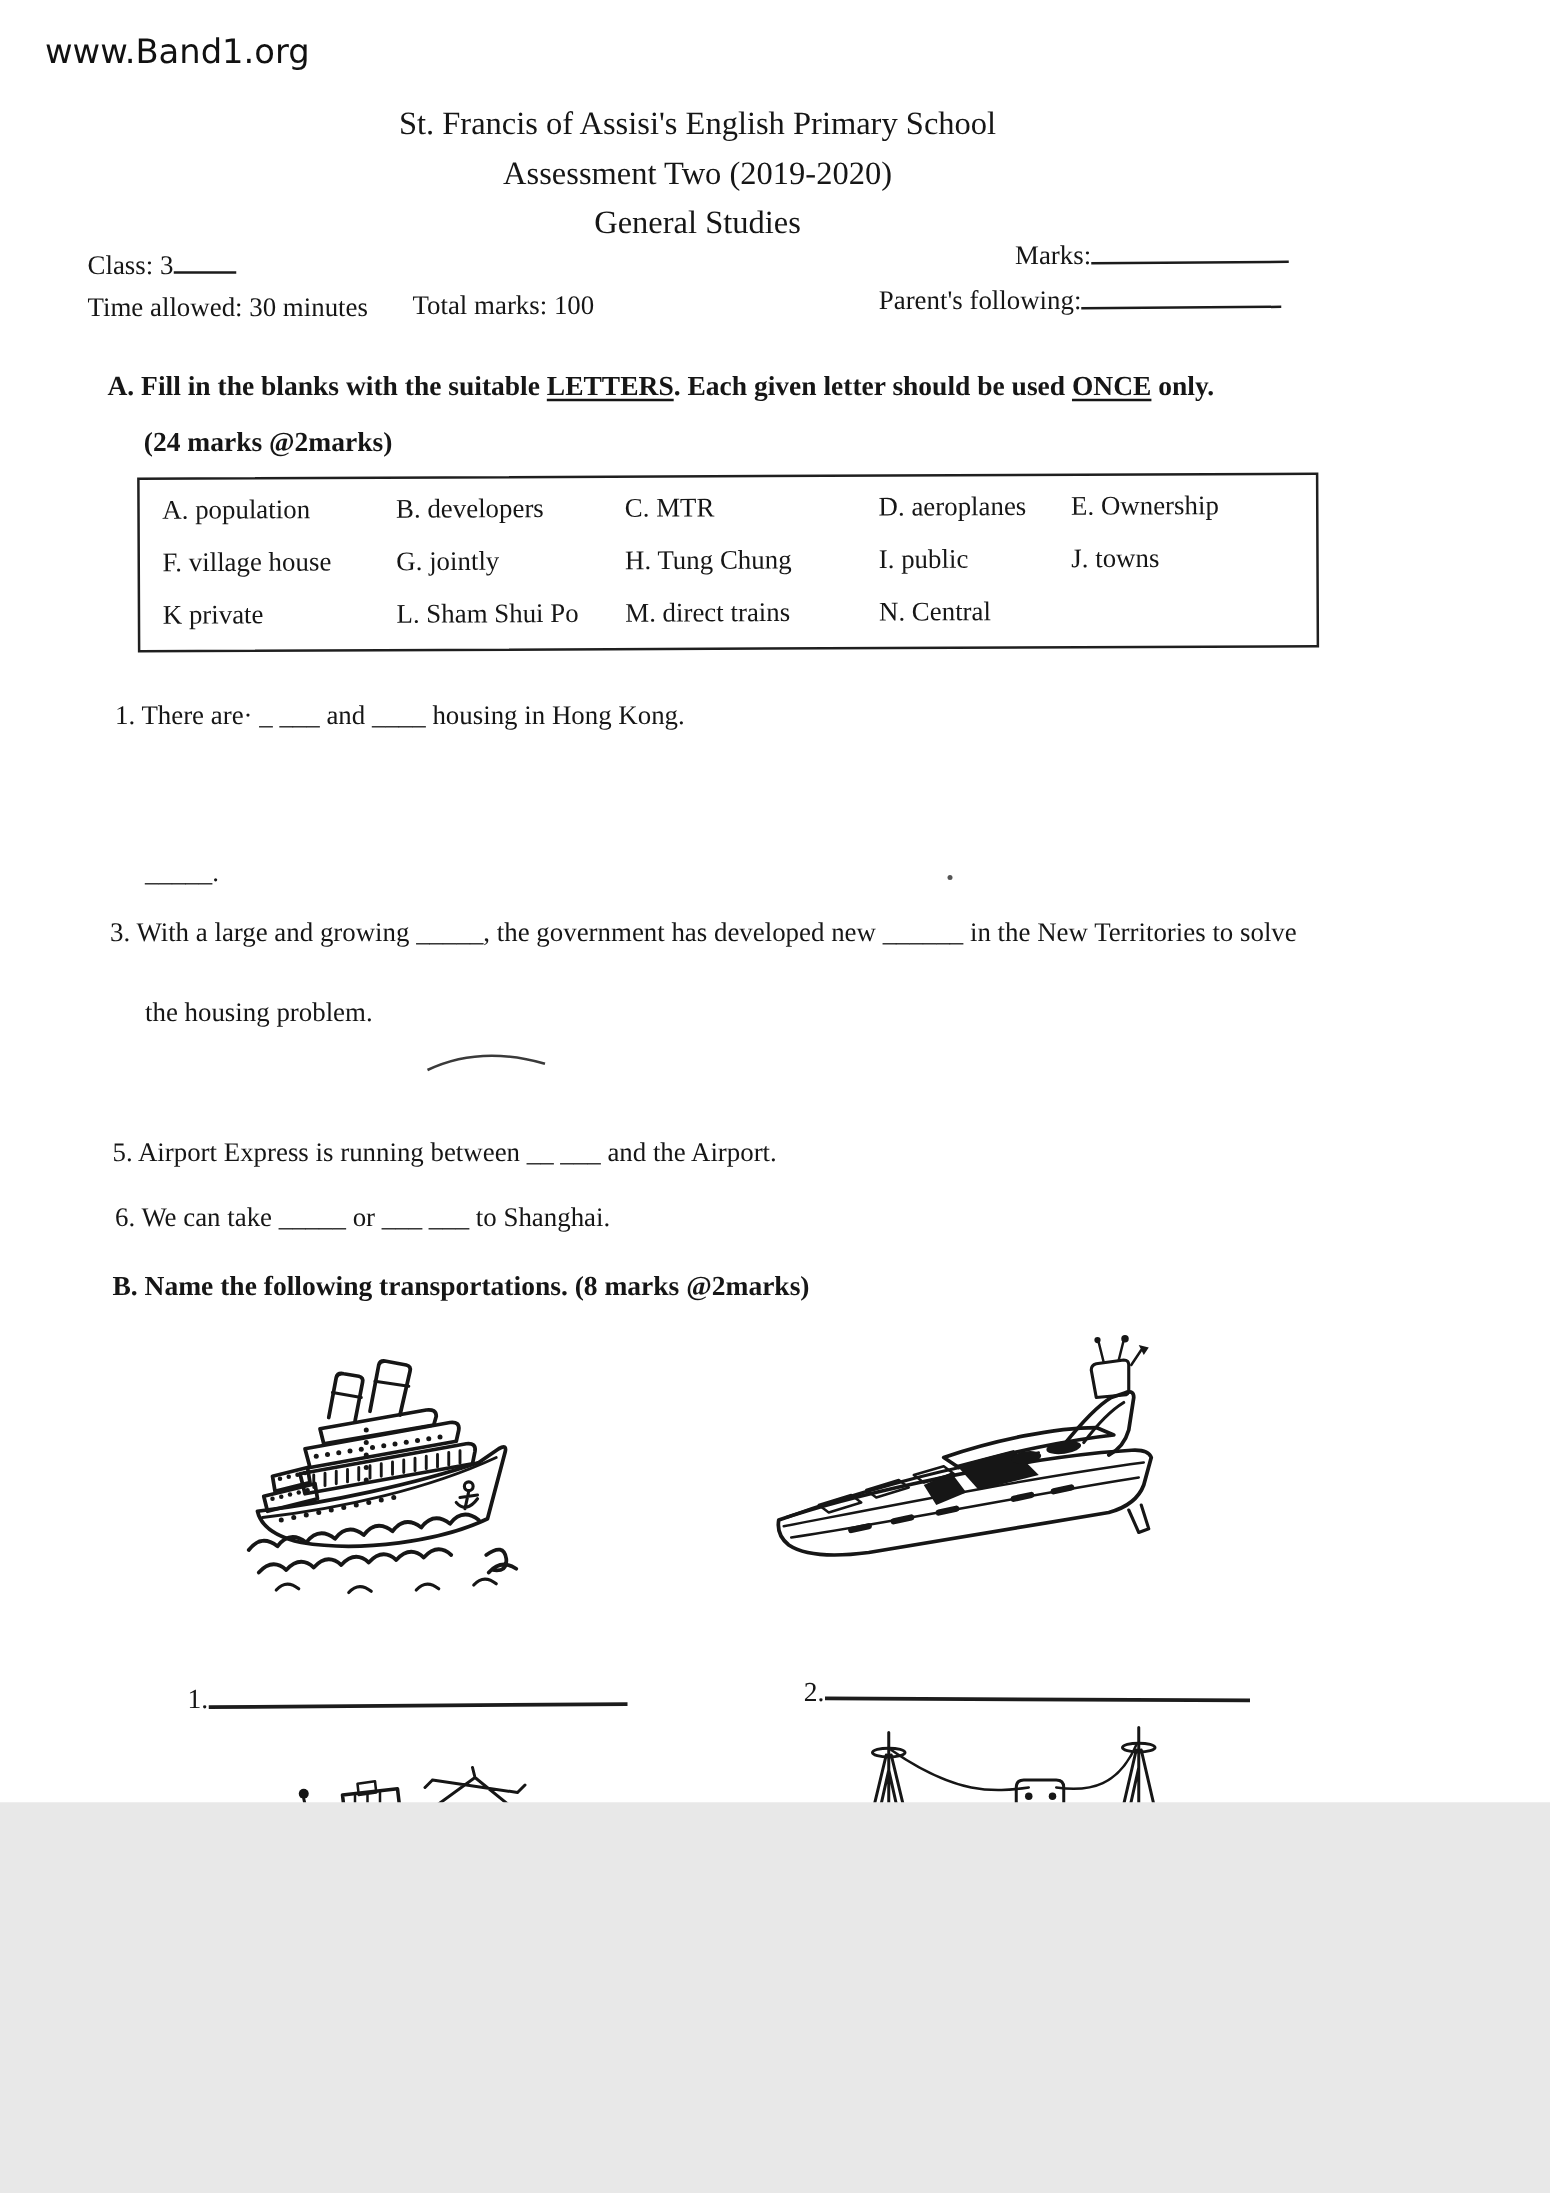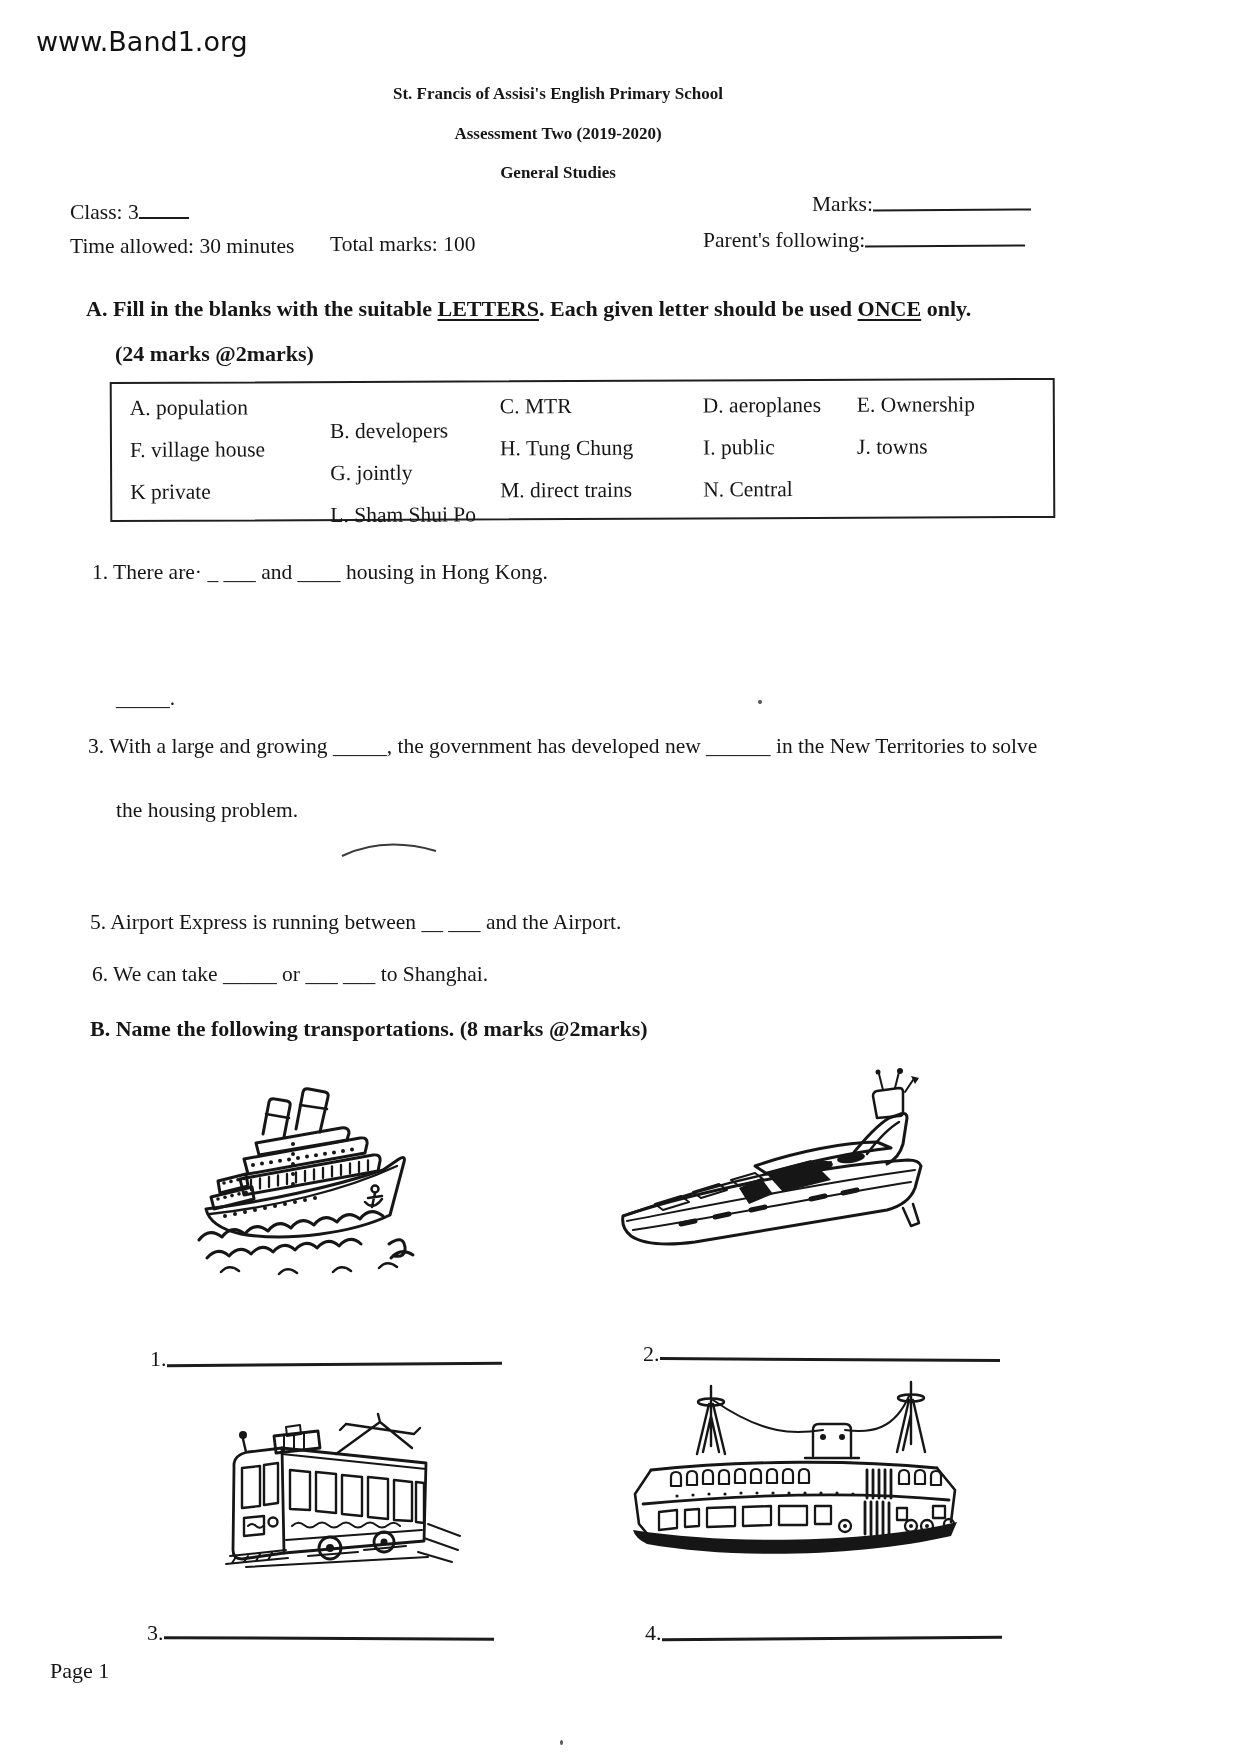--- a/index.html
+++ b/index.html
@@ -1,37 +1,37 @@
 <!DOCTYPE html>
 <html><head>
 <meta charset="utf-8">
 <style>
   * { margin:0; padding:0; box-sizing:border-box; }
   html,body { background:#e8e8e8; }
   #page {
-    position:relative; width:1240px; height:1754px; margin:0 auto;
+    position:relative; width:1240px; height:1442px; margin:0 auto;
     background:#ffffff; overflow:hidden;
     font-family:"Liberation Serif","DejaVu Serif",serif;
     color:#161616;
   }
   .abs { position:absolute; white-space:nowrap; }
   .watermark { font-family:"DejaVu Sans","Liberation Sans",sans-serif; font-size:27px; color:#111; }
-  .title { left:0; width:1104px; text-align:center; font-size:17px; font-weight:700;padding-left:12px; }
+  .title { left:0; width:1104px; text-align:center; font-size:26px; font-weight:400;padding-left:12px; }
   .h-row { font-size:21.5px; }
   .rule { display:inline-block; border-bottom:2.5px solid #1c1c1c; height:4px; vertical-align:baseline; }
   .u { text-decoration:underline; text-underline-offset:3px; }
   .qline { font-size:21.5px; }
   .sechead { font-size:22px; font-weight:700; }
   #wordbank {
     position:absolute; left:110px; top:380px; width:945px; height:140px;
     border:2.5px solid #1f1f1f; transform:rotate(-0.25deg);
   }
   .wb-row { position:absolute; left:0; width:100%; height:30px; }
   .wb-cell { position:absolute; font-size:21.5px; white-space:nowrap; }
-  .c1{left:18px;} .c2{left:218px;margin-top:24px;} .c3{left:388px;} .c4{left:591px;} .c5{left:745px;}
+  .c1{left:18px;} .c2{left:205px;} .c3{left:388px;} .c4{left:591px;} .c5{left:745px;}
   .ansline { font-size:22px; }
   .ansline .rule { border-bottom-width:3px; }
   .tilt1 { transform:rotate(-0.4deg); }
   .tilt2 { transform:rotate(0.3deg); }
   svg.art { position:absolute; }
   svg.art * { vector-effect:non-scaling-stroke; }
   .speck { position:absolute; background:#555; border-radius:50%; }
   .footer { left:50px; width:1040px; text-align:left; font-size:22px; }
 </style>
 </head>

